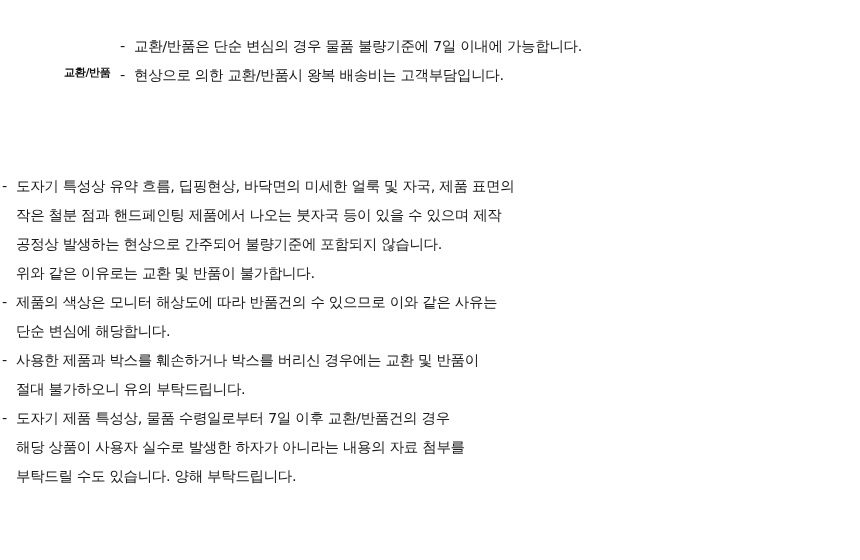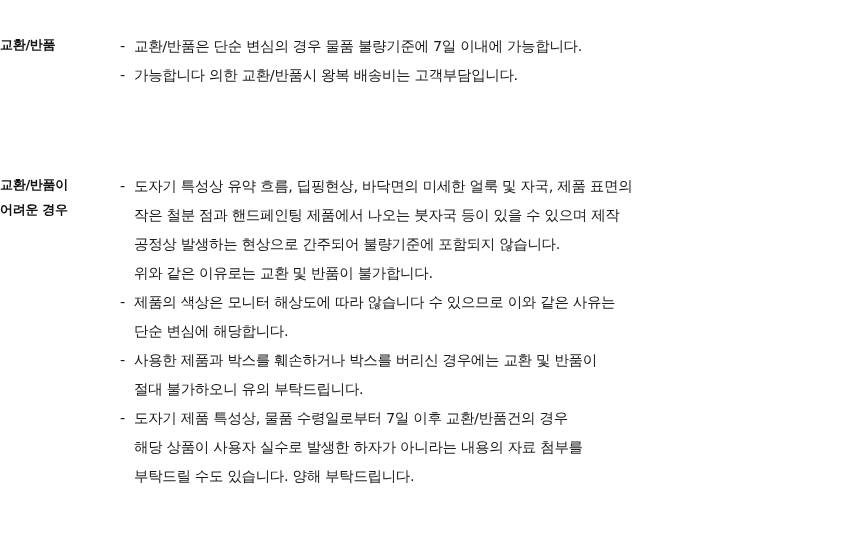--- a/index.html
+++ b/index.html
@@ -32,27 +32,29 @@
   }
   #section-difficult-cases {
     position: absolute;
     left: 0;
     top: 172px;
     width: 860px;
   }
   .section-title {
     width: 118px;
     flex: 0 0 118px;
+    padding-left: 64px;
     box-sizing: border-box;
-    font-size: 13px;
+    font-size: 11px;
     font-weight: bold;
     line-height: 25px;
     color: #111111;
     letter-spacing: -0.3px;
     white-space: pre-line;
+    margin-top: 28px;
   }
   .section-body {
     flex: 1 1 auto;
     padding-left: 2px;
   }
   .bullet-item {
     display: flex;
     align-items: flex-start;
     font-size: 14.5px;
     line-height: 29px;
@@ -79,39 +81,37 @@
 
   <div class="section" id="section-exchange-return">
     <div class="section-title">교환/반품</div>
     <div class="section-body">
       <div class="bullet-item">
         <span class="bullet-mark">-</span>
         <span class="bullet-text">교환/반품은 단순 변심의 경우 물품 불량기준에 7일 이내에 가능합니다.</span>
       </div>
       <div class="bullet-item">
         <span class="bullet-mark">-</span>
-        <span class="bullet-text">가능합니다 의한 교환/반품시 왕복 배송비는 고객부담입니다.</span>
+        <span class="bullet-text">현상으로 의한 교환/반품시 왕복 배송비는 고객부담입니다.</span>
       </div>
     </div>
   </div>
 
   <div class="section" id="section-difficult-cases">
-    <div class="section-title">교환/반품이
-어려운 경우</div>
     <div class="section-body">
       <div class="bullet-item">
         <span class="bullet-mark">-</span>
         <span class="bullet-text">도자기 특성상 유약 흐름, 딥핑현상, 바닥면의 미세한 얼룩 및 자국, 제품 표면의
 작은 철분 점과 핸드페인팅 제품에서 나오는 붓자국 등이 있을 수 있으며 제작
 공정상 발생하는 현상으로 간주되어 불량기준에 포함되지 않습니다.
 위와 같은 이유로는 교환 및 반품이 불가합니다.</span>
       </div>
       <div class="bullet-item">
         <span class="bullet-mark">-</span>
-        <span class="bullet-text">제품의 색상은 모니터 해상도에 따라 않습니다 수 있으므로 이와 같은 사유는
+        <span class="bullet-text">제품의 색상은 모니터 해상도에 따라 반품건의 수 있으므로 이와 같은 사유는
 단순 변심에 해당합니다.</span>
       </div>
       <div class="bullet-item">
         <span class="bullet-mark">-</span>
         <span class="bullet-text">사용한 제품과 박스를 훼손하거나 박스를 버리신 경우에는 교환 및 반품이
 절대 불가하오니 유의 부탁드립니다.</span>
       </div>
       <div class="bullet-item">
         <span class="bullet-mark">-</span>
         <span class="bullet-text">도자기 제품 특성상, 물품 수령일로부터 7일 이후 교환/반품건의 경우

